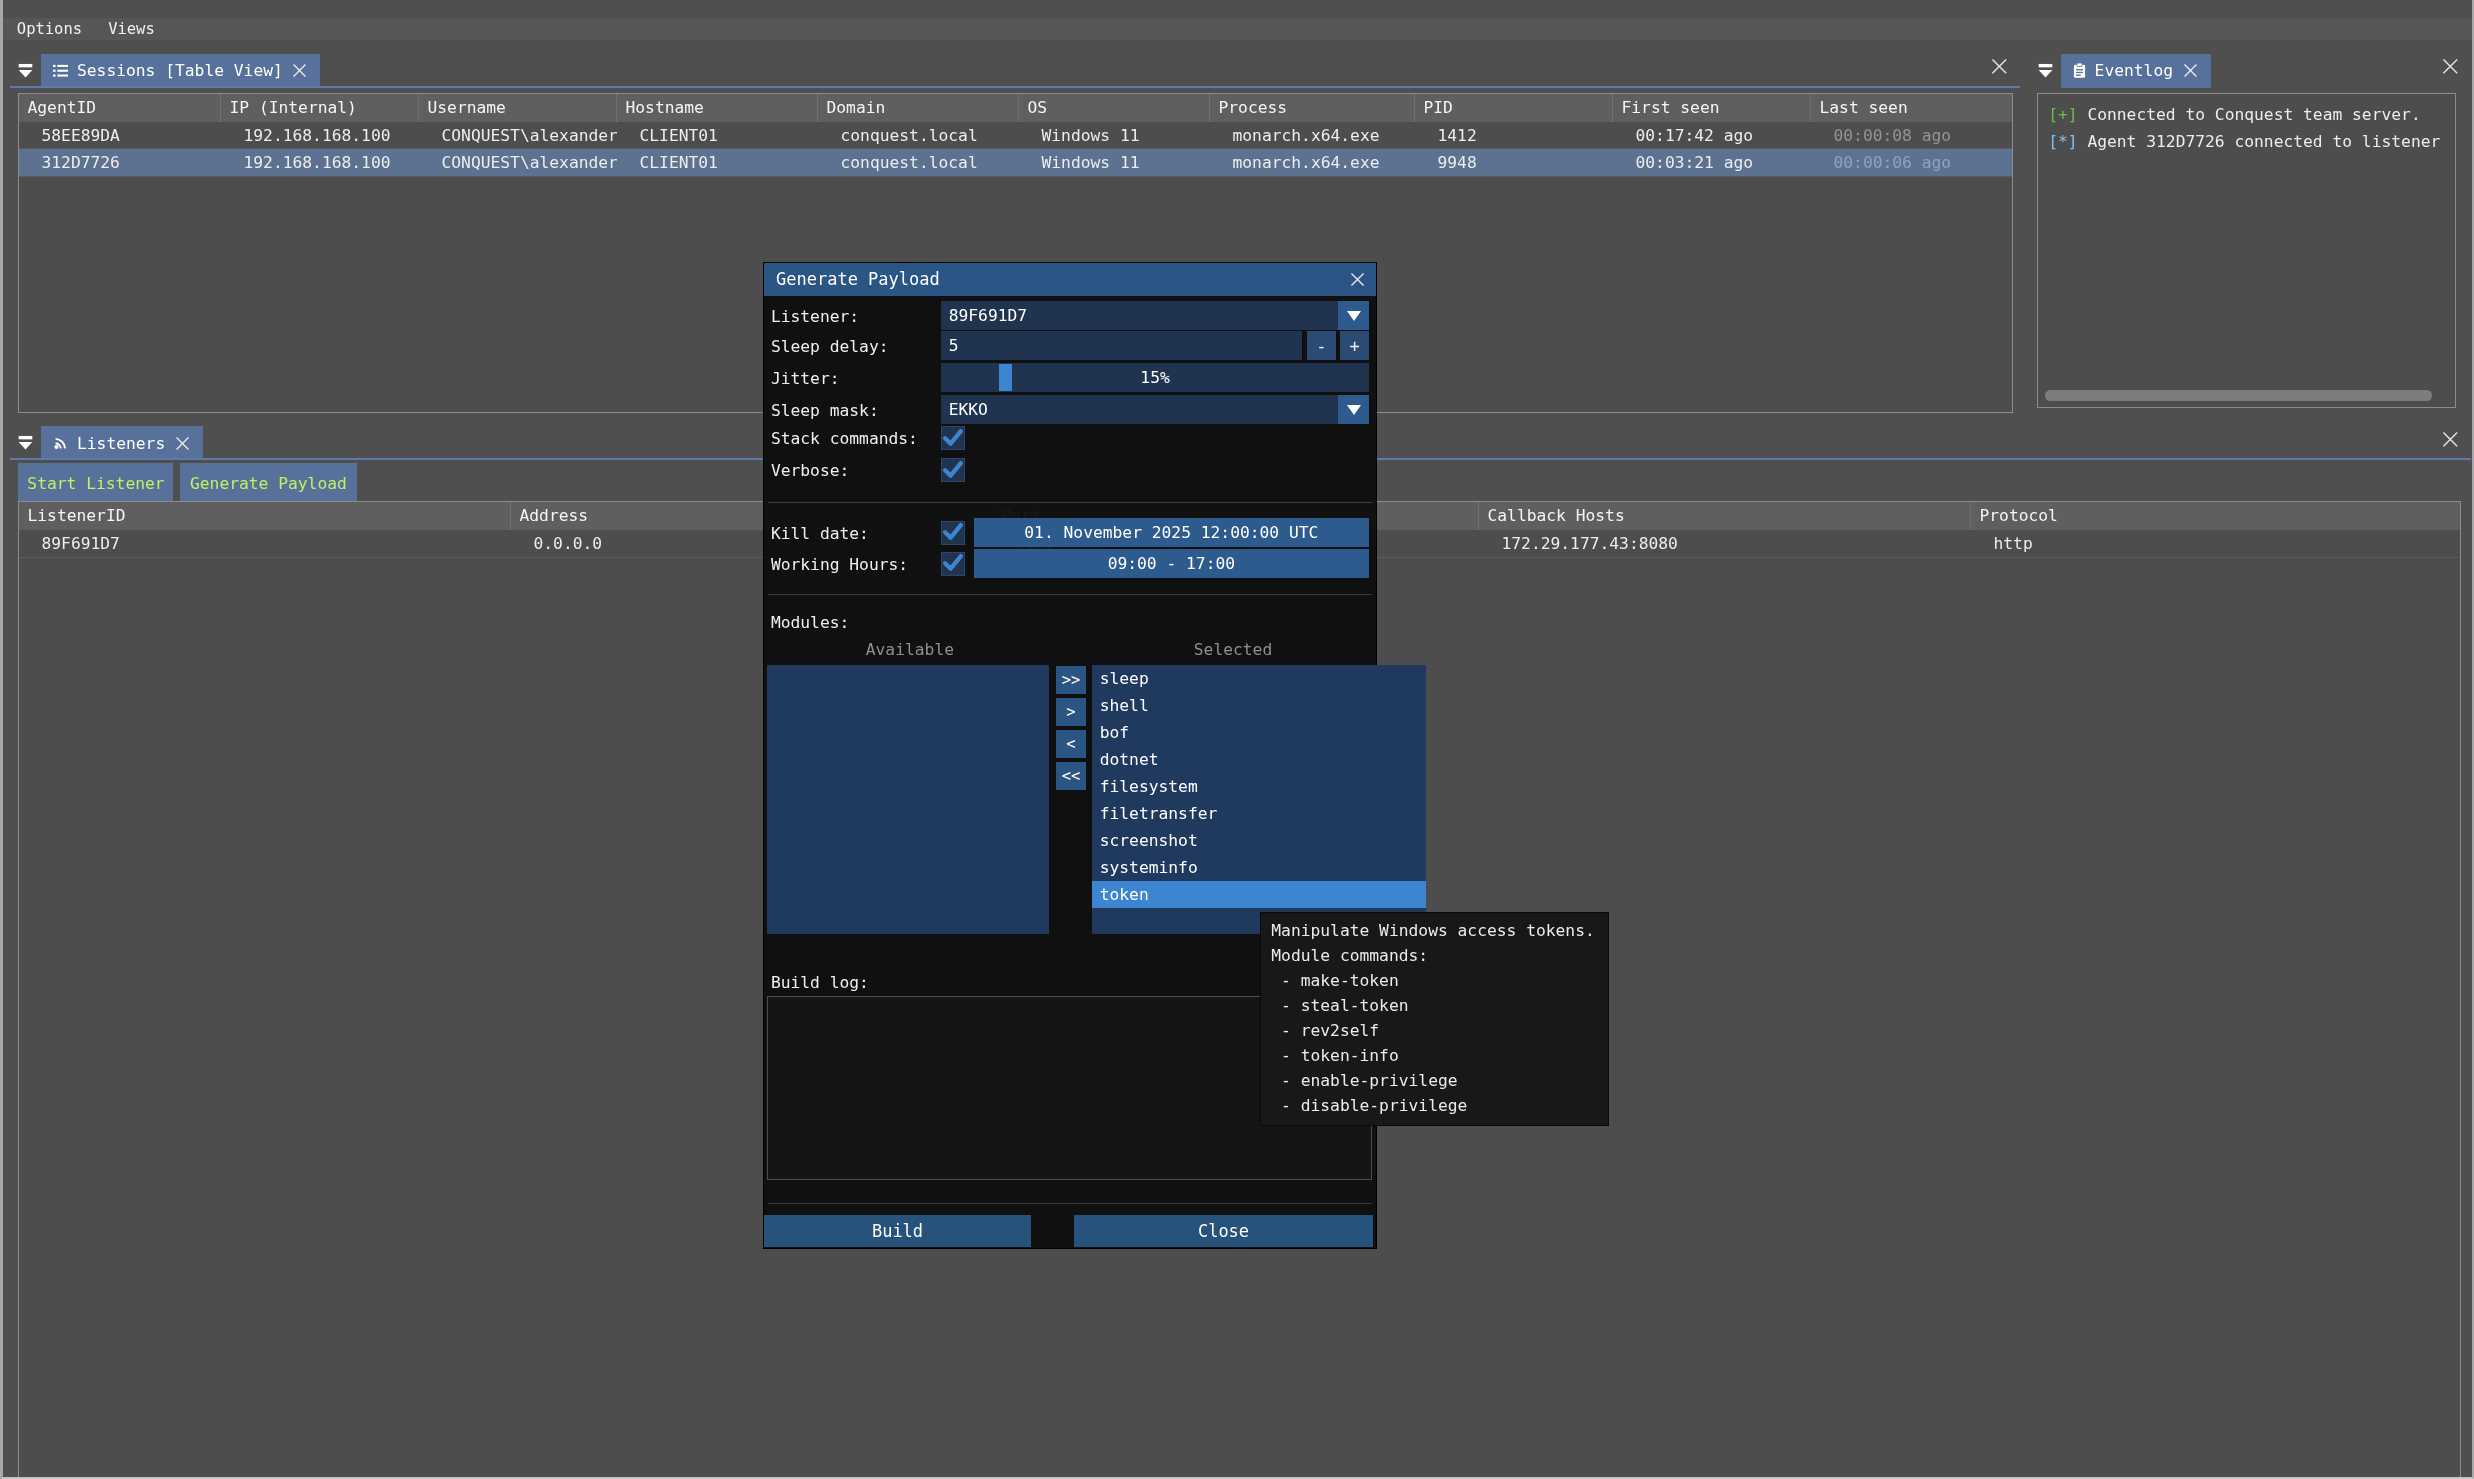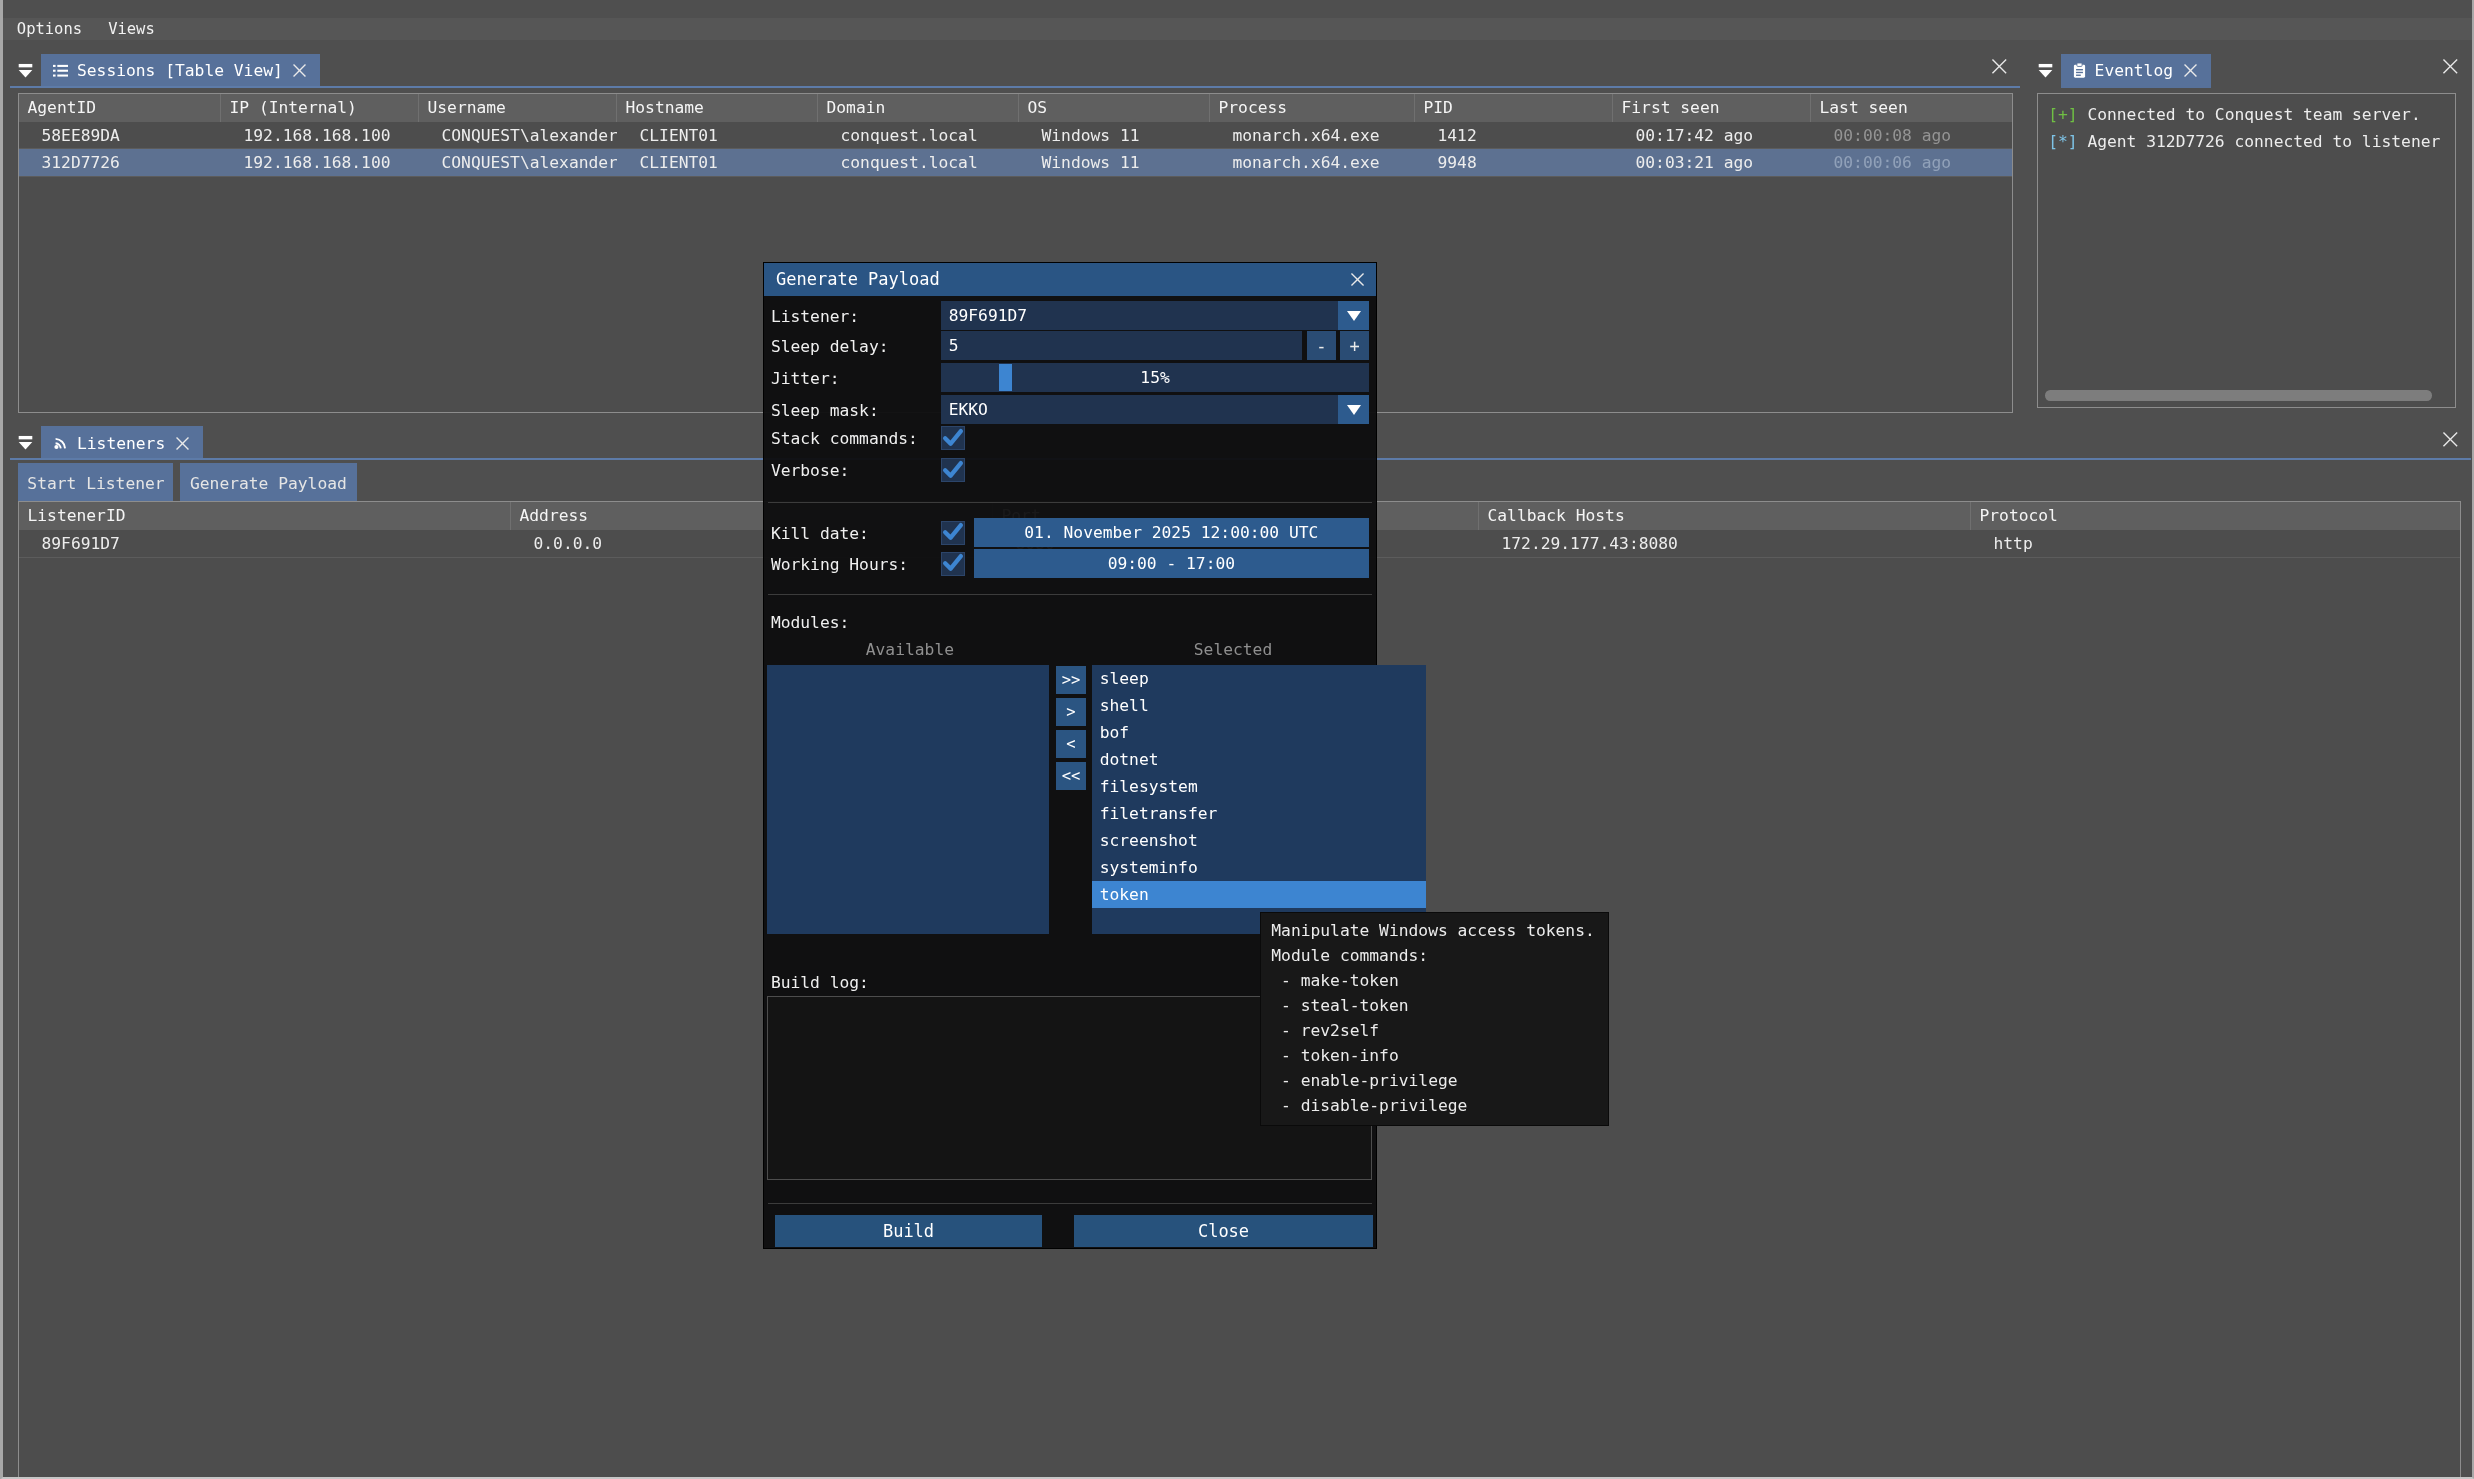--- a/index.html
+++ b/index.html
@@ -47,21 +47,21 @@
   .dim { color:#949494; }
   .tbl-row.selected .dim { color:rgba(230,238,250,0.38); }
   .sess-grid { grid-template-columns:202px 198px 198px 201px 201px 191px 205px 198px 198px 1fr; }
   .lis-grid  { grid-template-columns:492px 482px 486px 492px 1fr; }
   
   .evt-line { font-size:16.3px; line-height:27px; white-space:nowrap; overflow:hidden; }
   .evt-plus { color:#6fbf44; }
   .evt-star { color:#7ec3e6; }
   .h-scrollbar { position:absolute; left:6.9px; right:22.4px; bottom:6px; height:10.3px; border-radius:5.2px; background:#7d7d7d; }
   
-  .tool-btn { position:absolute; height:40px; background:#57719a; color:#e5e5e5; font-size:16.3px;
+  .tool-btn { position:absolute; height:40px; background:#57719a; color:#bef264; font-size:16.3px;
     display:flex; align-items:center; justify-content:center; top:41px; }
   
   .dialog { position:absolute; left:760px; top:262px; width:614px; height:987px; z-index:10;
     background:rgba(13,13,14,0.95); border:0.9px solid #000; color:#f0f0f0; }
   .dlg-title { position:absolute; left:0; top:0; right:0; height:33px; background:#2a5584;
     line-height:33px; padding-left:12px; font-size:17px; color:#fff; }
   .dlg-x { position:absolute; right:8.6px; top:6.9px; }
   .dlg-label { position:absolute; left:6.9px; font-size:16.3px; color:#f0f0f0; white-space:nowrap; }
   .dlg-field { position:absolute; left:177px; right:6.9px; height:29px; display:flex; }
   .f-box { background:#20334f; color:#fff; font-size:16.3px; line-height:29px; padding-left:7.7px; }
@@ -361,21 +361,21 @@
       <div class="mod-item">screenshot</div>
       <div class="mod-item">systeminfo</div>
       <div class="mod-item highlight">token</div>
     </div>
 
     <div class="dlg-label" style="top:710px;">Build log:</div>
     <div class="build-log"></div>
 
     <div class="dlg-divider" style="top:940px;"></div>
 
-    <div class="dlg-btn" style="left:11px; width:267px;">Build</div>
+    <div class="dlg-btn" style="left:0; width:267px;">Build</div>
     <div class="dlg-btn" style="left:310px; width:299px;">Close</div>
   </div>
 
   <div class="tooltip">Manipulate Windows access tokens.
 Module commands:
  - make-token
  - steal-token
  - rev2self
  - token-info
  - enable-privilege

